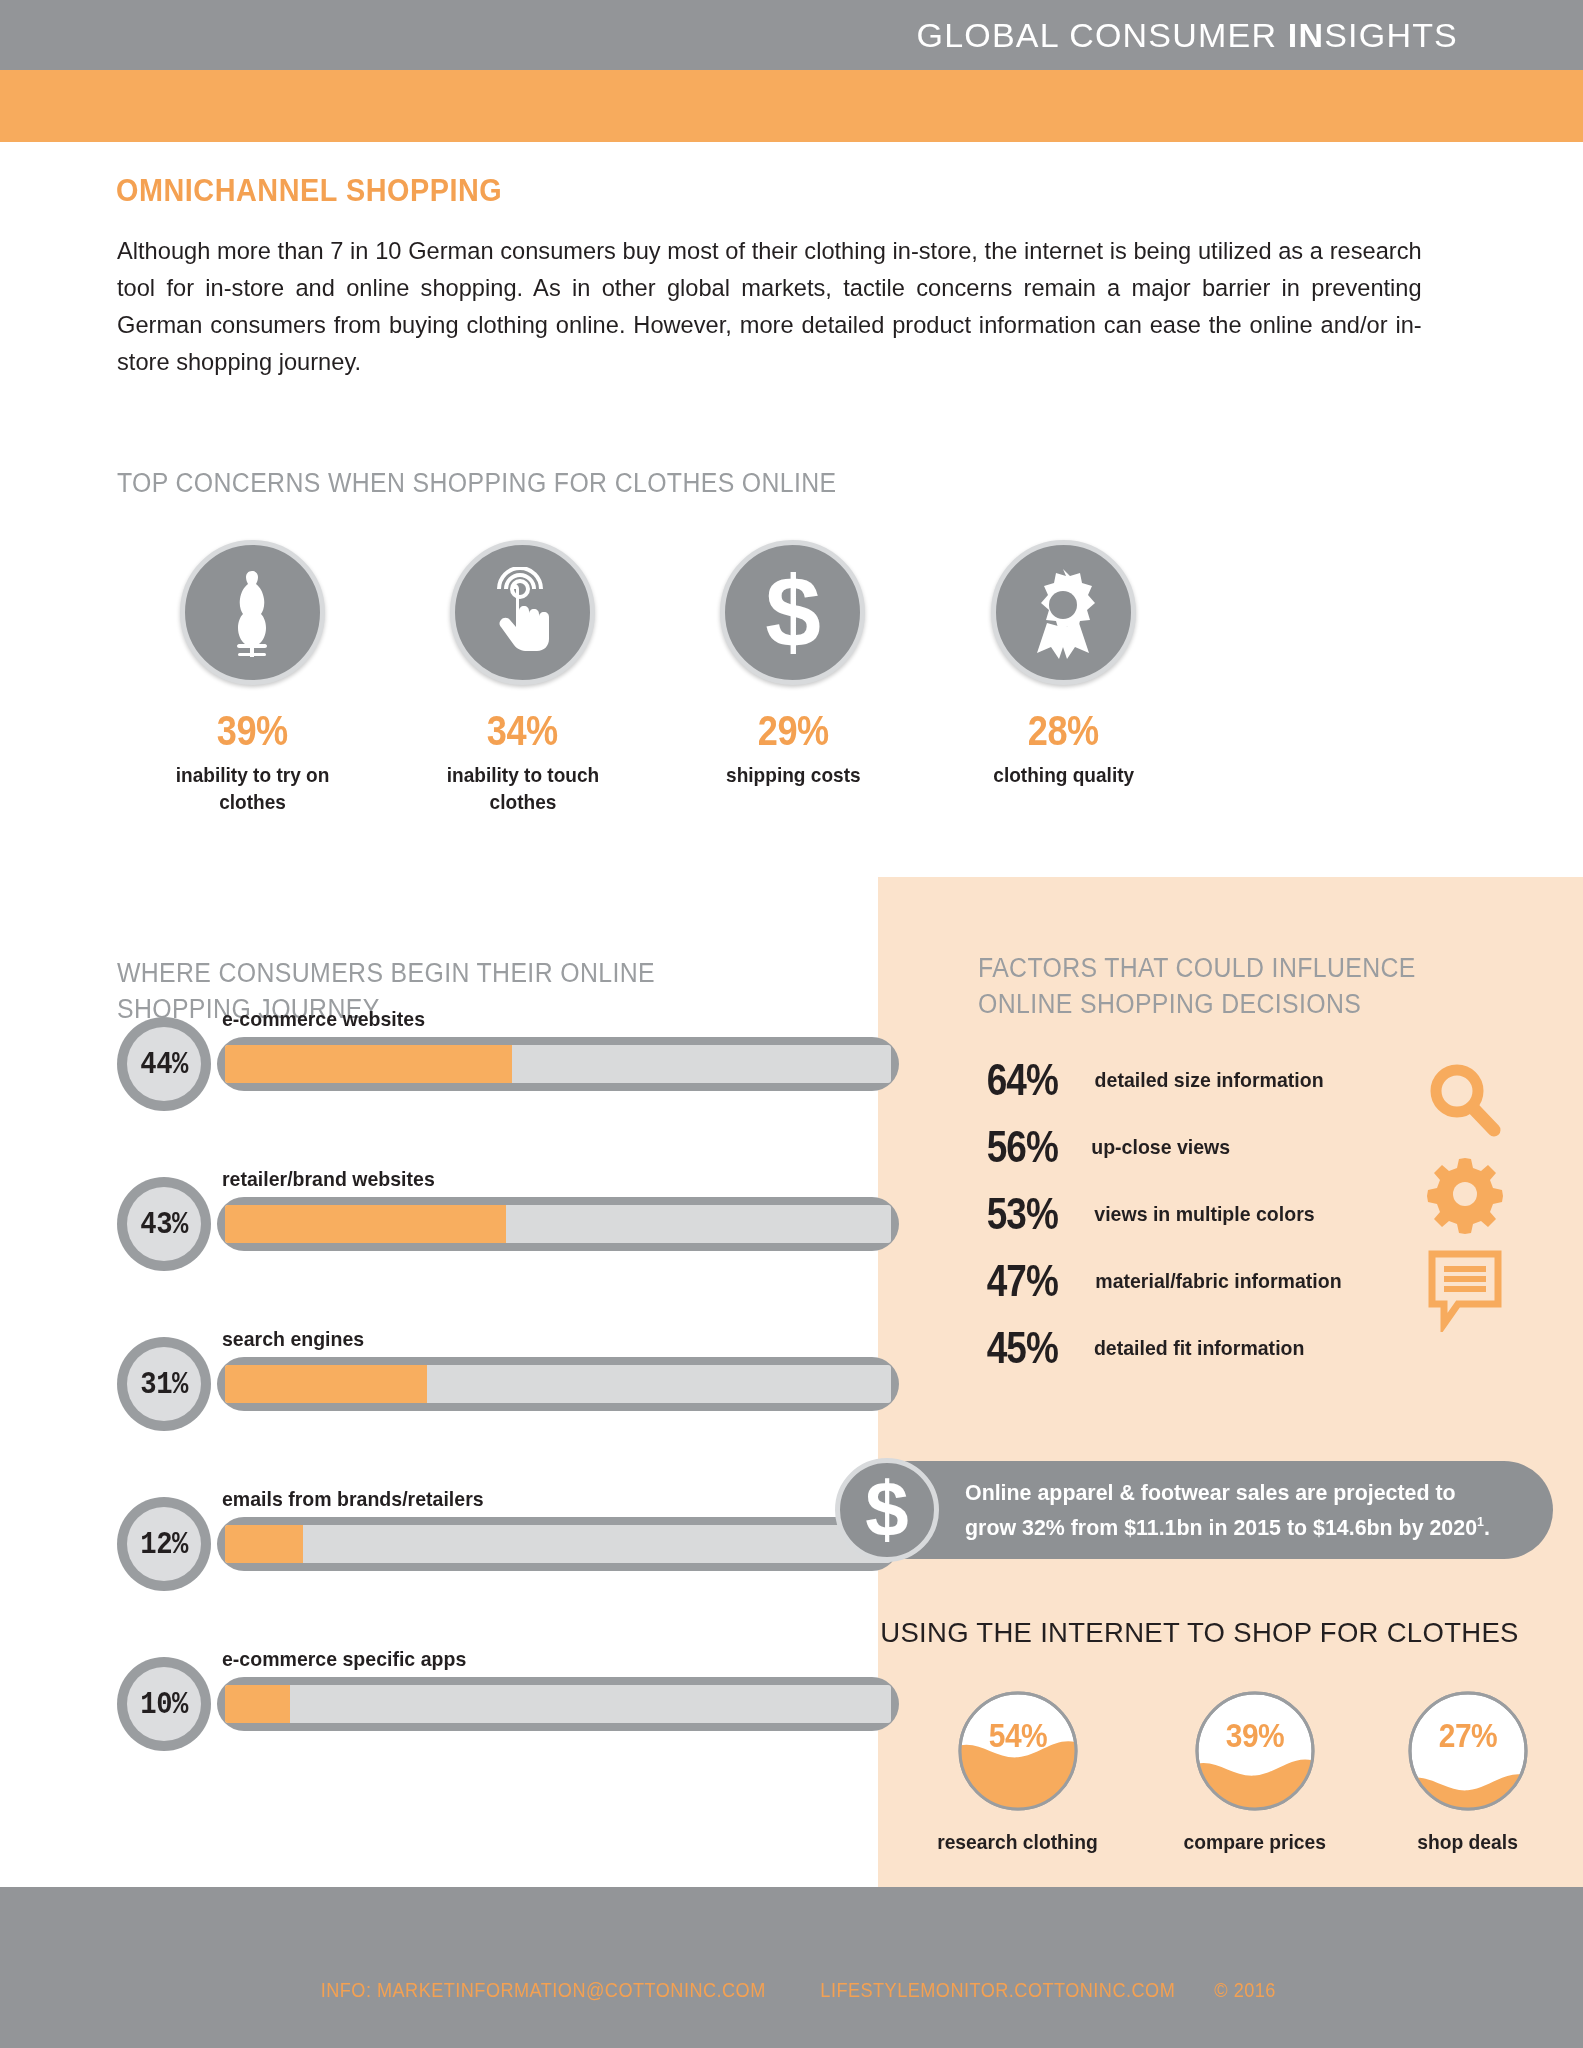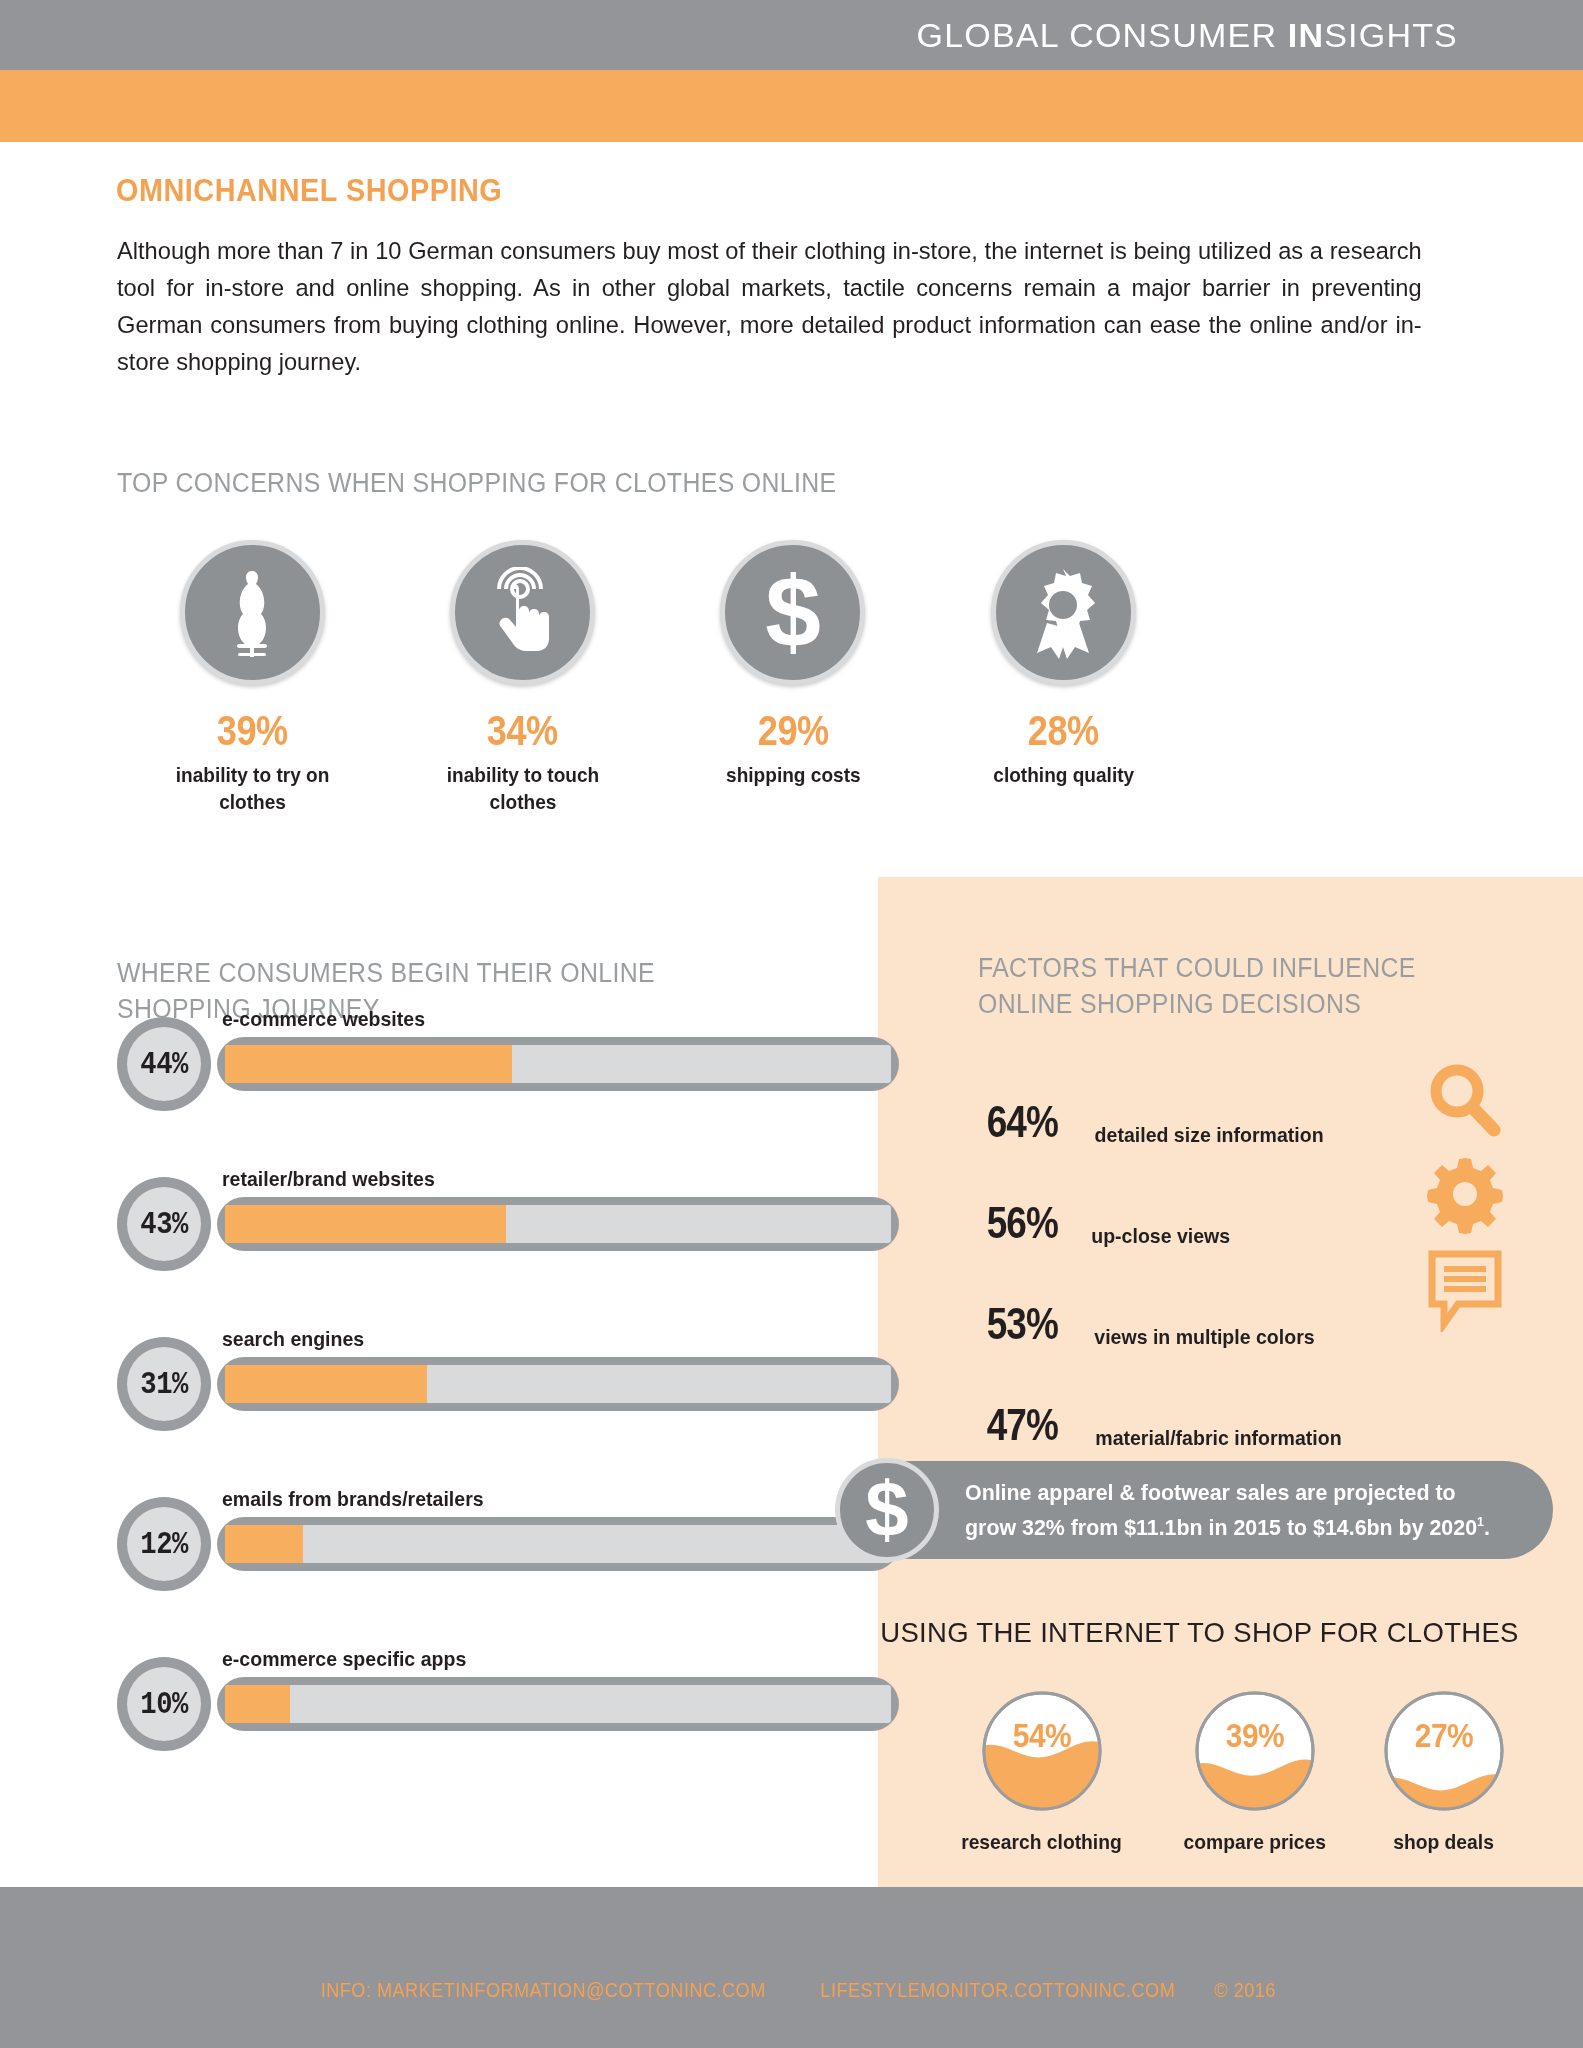--- a/index.html
+++ b/index.html
@@ -117,21 +117,21 @@
     display:flex; align-items:center; justify-content:center;
   }
   .bar-pct {
     color:#231f20; font-size:31px; font-weight:bold;
     transform:scaleX(0.88); letter-spacing:-0.5px;
   }
 
   
   #factors-head { position:absolute; left:978px; top:950px; }
   .factors { position:absolute; left:978px; top:1046px; width:480px; }
-  .factor-row { display:flex; align-items:flex-end; height:67px;margin-top:34px; }
+  .factor-row { display:flex; align-items:center; height:67px; }
   .factor-pct {
     width:108px; color:#231f20; font-size:44px; font-weight:bold;
     transform:scaleX(0.84); transform-origin:left baseline;
     letter-spacing:-1px;
   }
   .factor-label {
     color:#231f20; font-size:21px; font-weight:bold;
     transform:scaleX(0.93); transform-origin:left baseline;
     white-space:nowrap;
   }
@@ -158,21 +158,21 @@
   .callout-text sup { font-size:13px; vertical-align:super; }
 
   
   .using-head {
     position:absolute; left:878px; top:1617px; width:643px;
     text-align:center; color:#231f20; font-size:27.5px;
     letter-spacing:0.3px;
   }
   .using-wrap {
     position:absolute; left:878px; top:1690px; width:705px;
-    display:flex; justify-content:center; gap:52px;
+    display:flex; justify-content:center; gap:76px;
   }
   .using-item { display:flex; flex-direction:column; align-items:center; }
   .using-circle { position:relative; width:122px; height:122px; }
   .using-pct {
     position:absolute; left:0; top:26px; width:122px; text-align:center;
     color:#f4a152; font-size:34px; font-weight:bold;
     transform:scaleX(0.88); z-index:3; letter-spacing:-0.5px;
   }
   .using-label {
     margin-top:18px; color:#231f20; font-size:20.5px; font-weight:bold;

